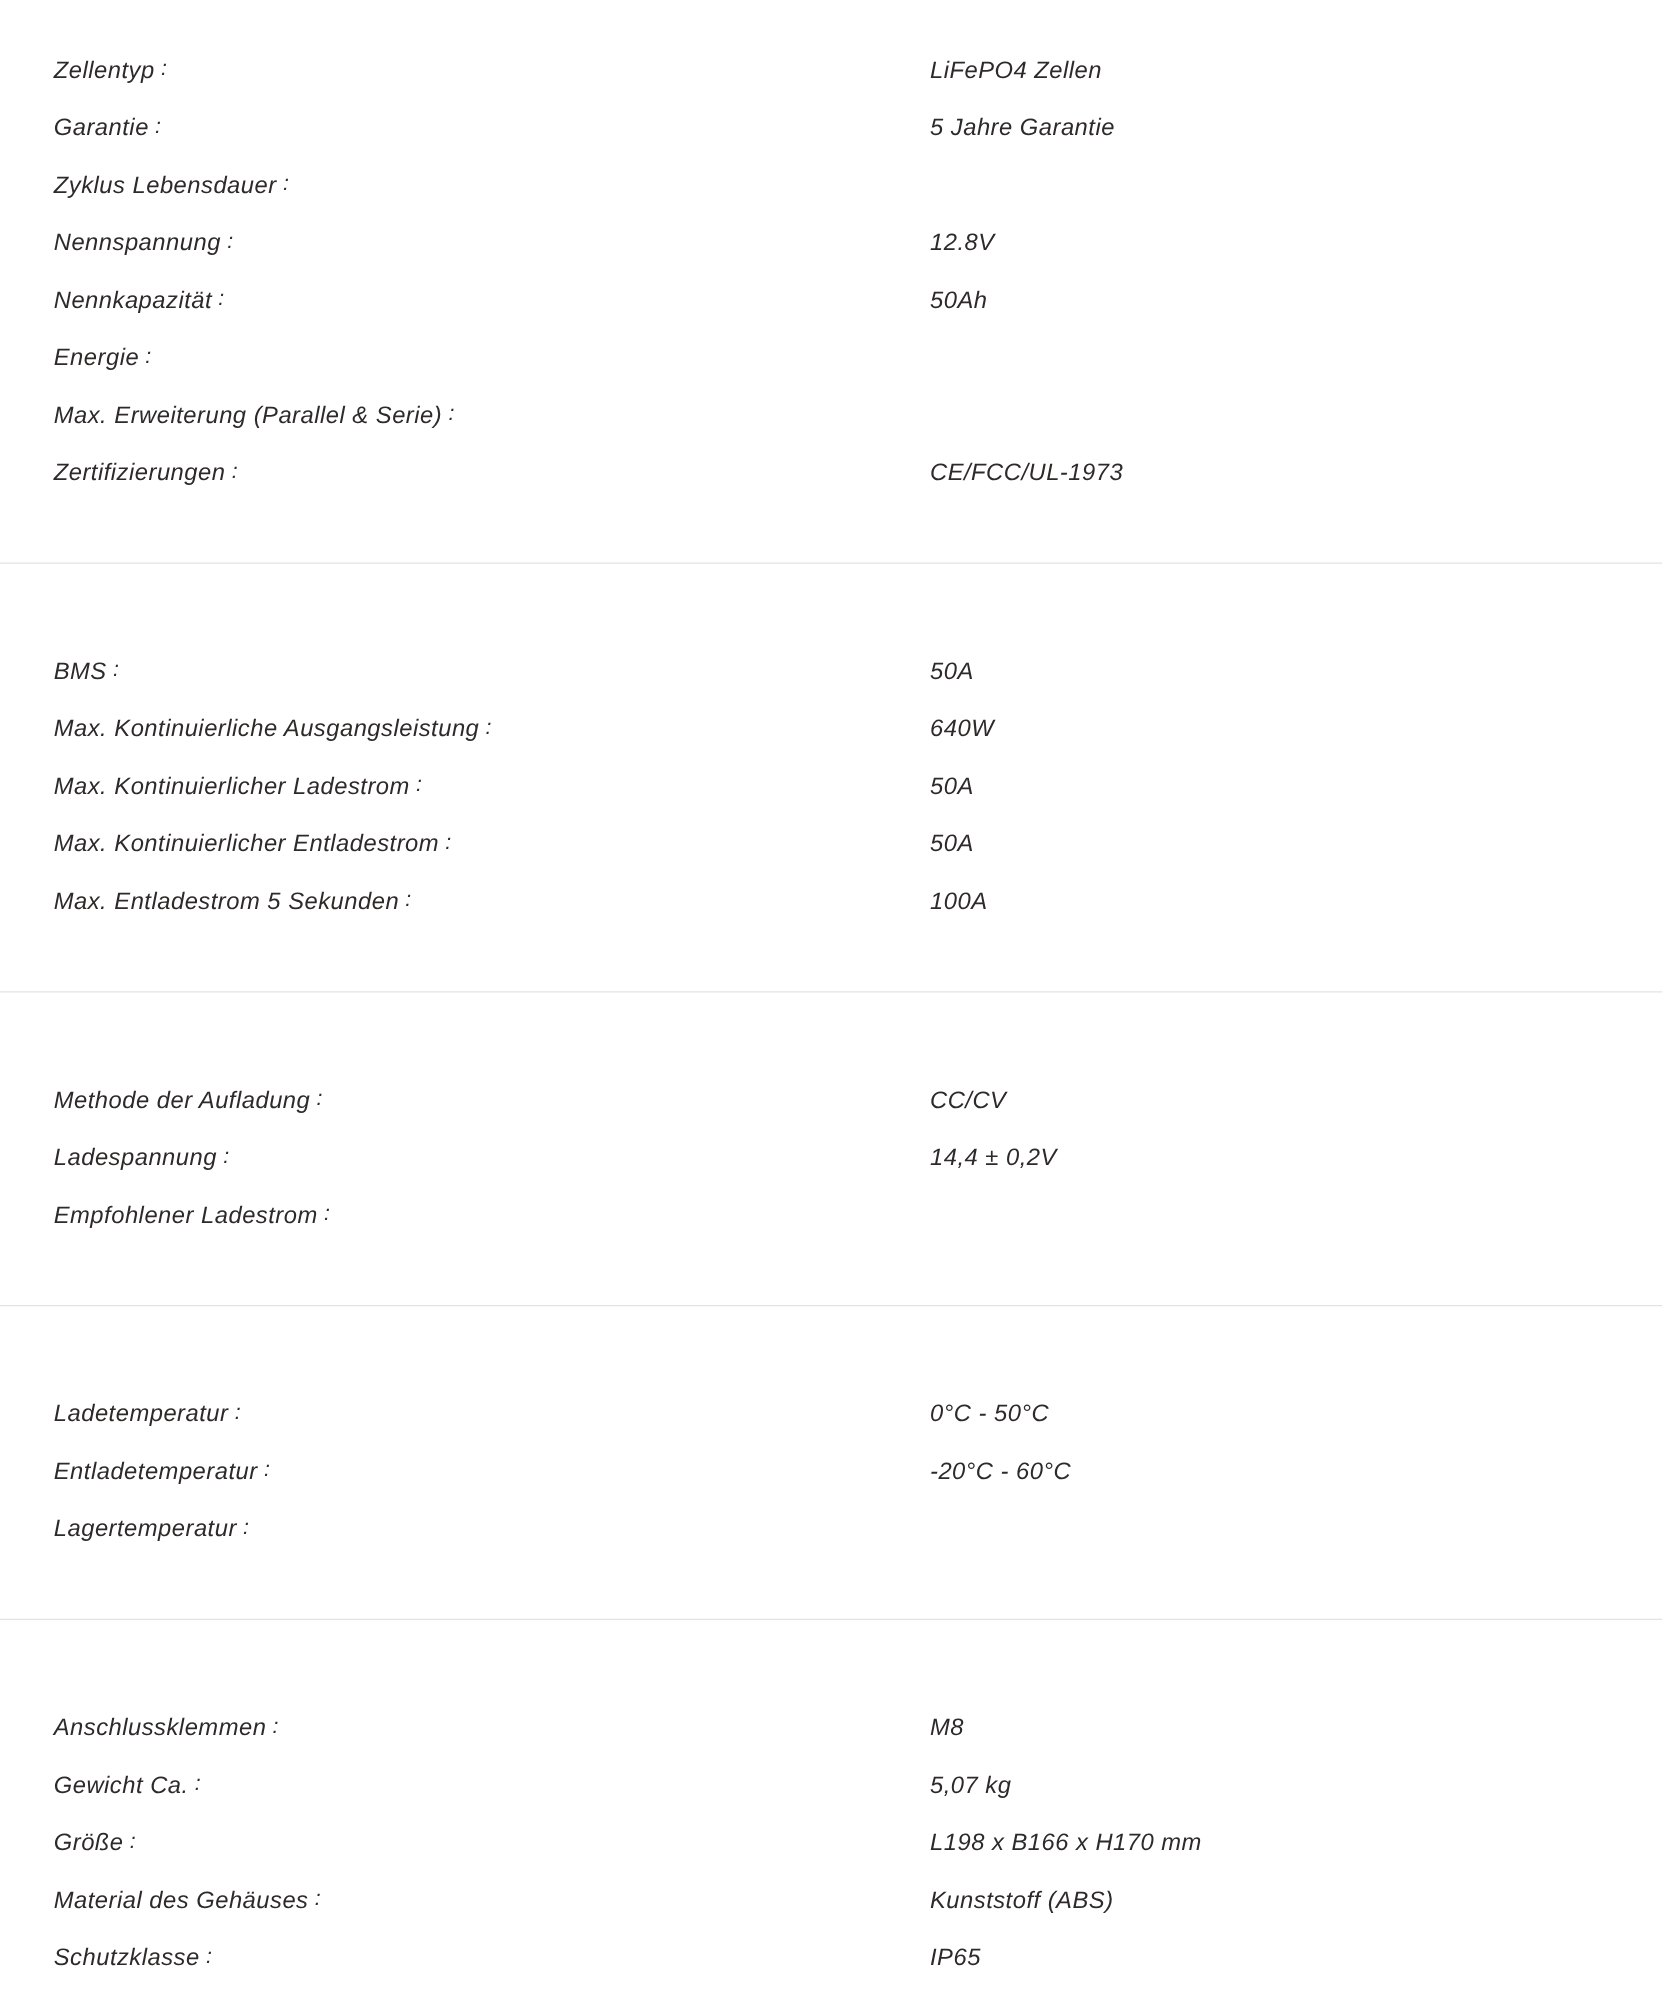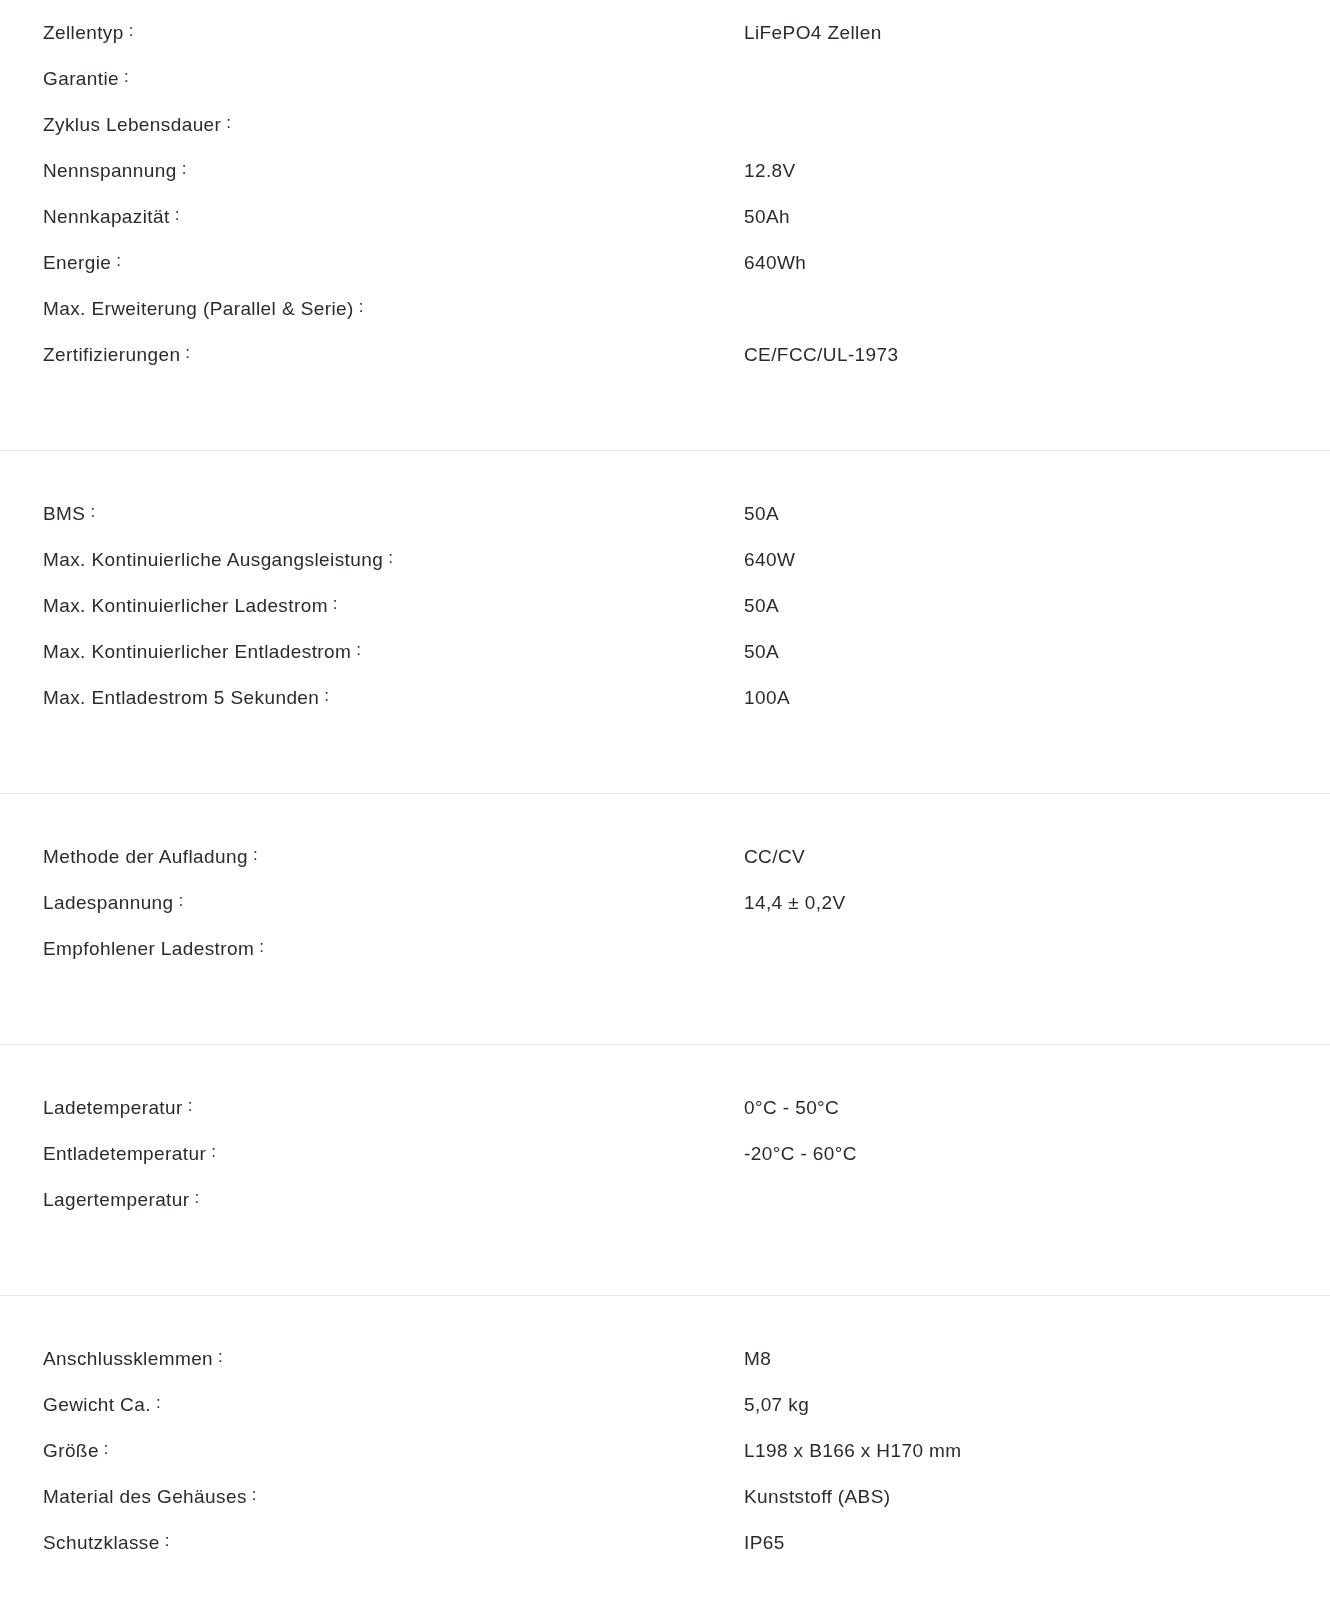--- a/index.html
+++ b/index.html
@@ -21,25 +21,26 @@
     padding: 52px 0 60px 43px;
   }
   .section:first-child {
     padding-top: 22px;
   }
   .section:last-child {
     padding-bottom: 32px;
   }
   .row {
     display: flex;
-    align-items: flex-start;
+    align-items: flex-end;
     height: 46px;
     font-size: 19px;
     letter-spacing: 0.4px;
     font-weight: 400;
+    font-style: italic;
   }
   .label-cell {
     width: 667px;
     flex: 0 0 667px;
     display: flex;
     align-items: center;
     white-space: nowrap;
   }
   .colon {
     display: inline-block;
@@ -70,20 +71,21 @@
           <span>Zellentyp</span>
           <span class="colon">:</span>
         </div>
         <div class="value-cell">LiFePO4 Zellen</div>
       </div>
       <div class="row">
         <div class="label-cell">
           <span>Garantie</span>
           <span class="colon">:</span>
         </div>
+        <div class="value-cell">5 Jahre Garantie</div>
       </div>
       <div class="row">
         <div class="label-cell">
           <span>Zyklus Lebensdauer</span>
           <span class="colon">:</span>
         </div>
       </div>
       <div class="row">
         <div class="label-cell">
           <span>Nennspannung</span>
@@ -96,21 +98,20 @@
           <span>Nennkapazität</span>
           <span class="colon">:</span>
         </div>
         <div class="value-cell">50Ah</div>
       </div>
       <div class="row">
         <div class="label-cell">
           <span>Energie</span>
           <span class="colon">:</span>
         </div>
-        <div class="value-cell">640Wh</div>
       </div>
       <div class="row">
         <div class="label-cell">
           <span>Max. Erweiterung (Parallel &amp; Serie)</span>
           <span class="colon">:</span>
         </div>
       </div>
       <div class="row">
         <div class="label-cell">
           <span>Zertifizierungen</span>

